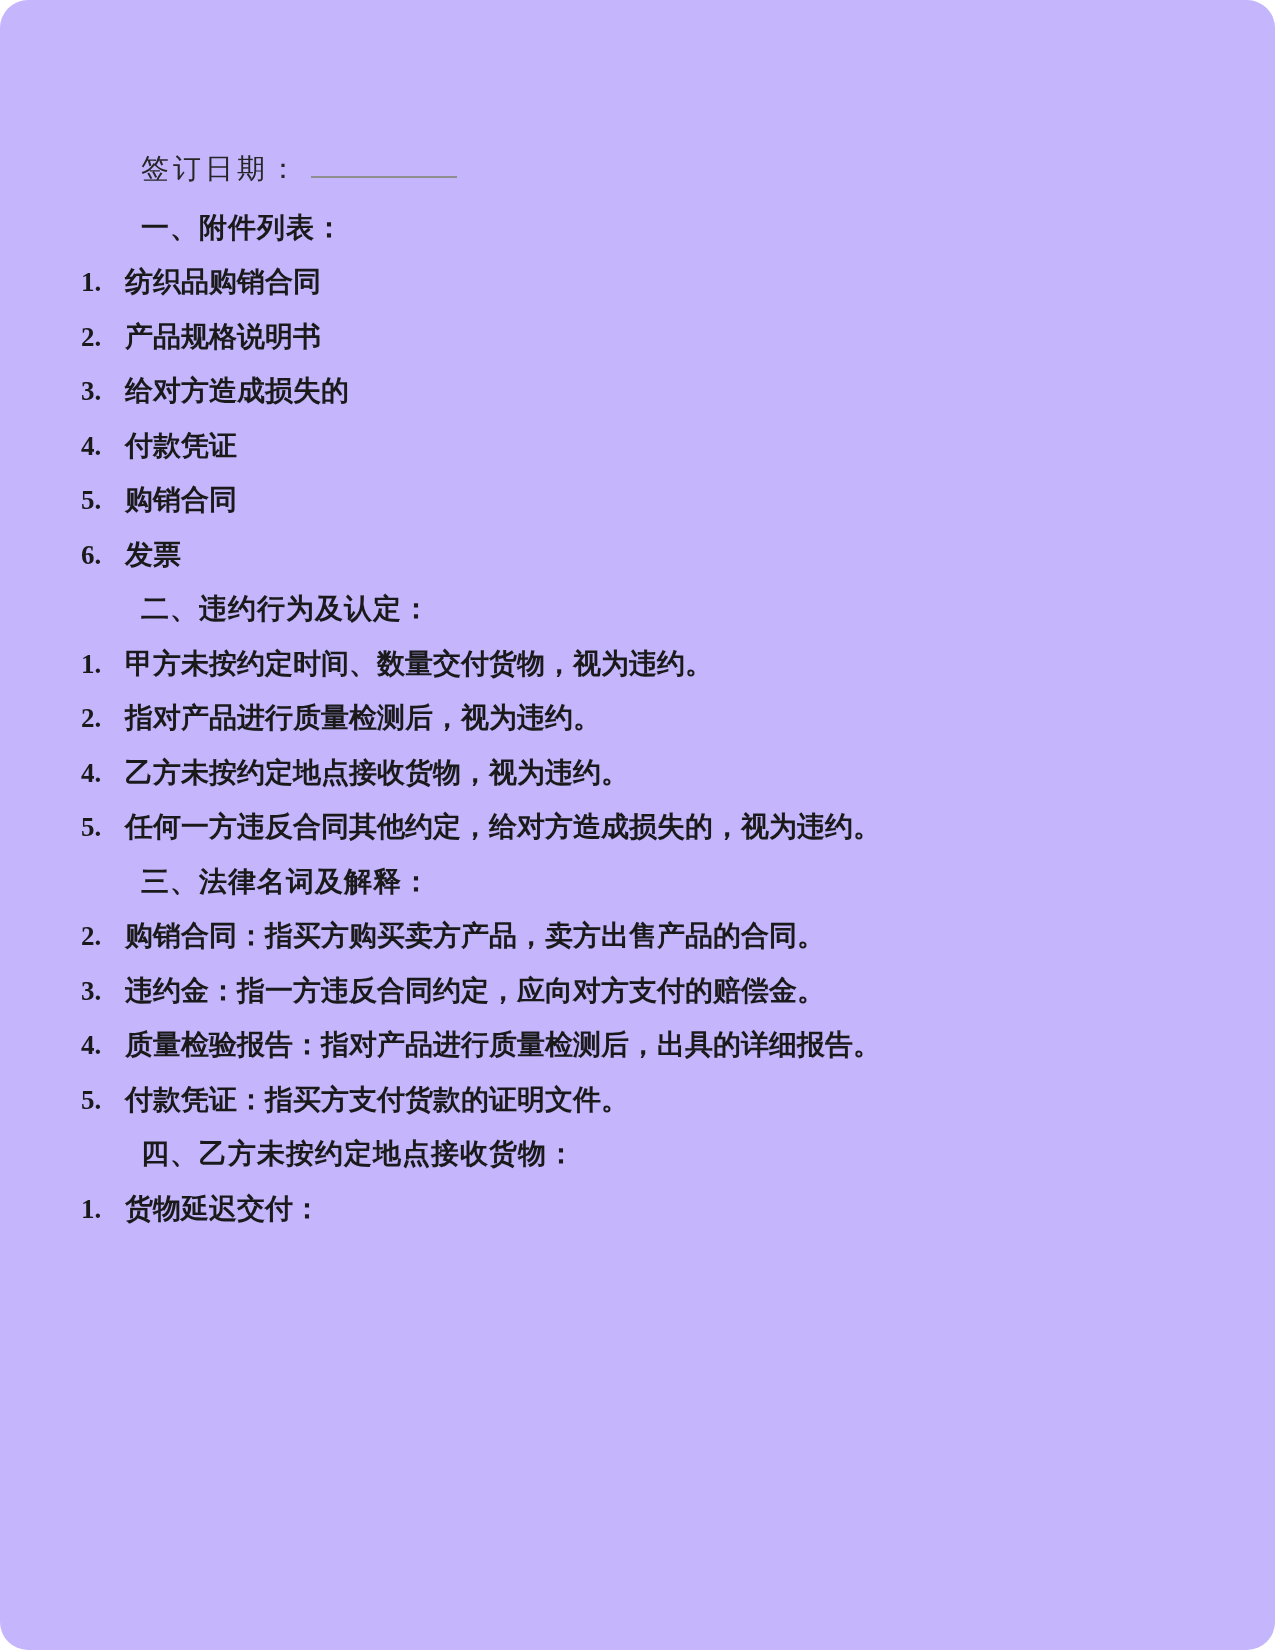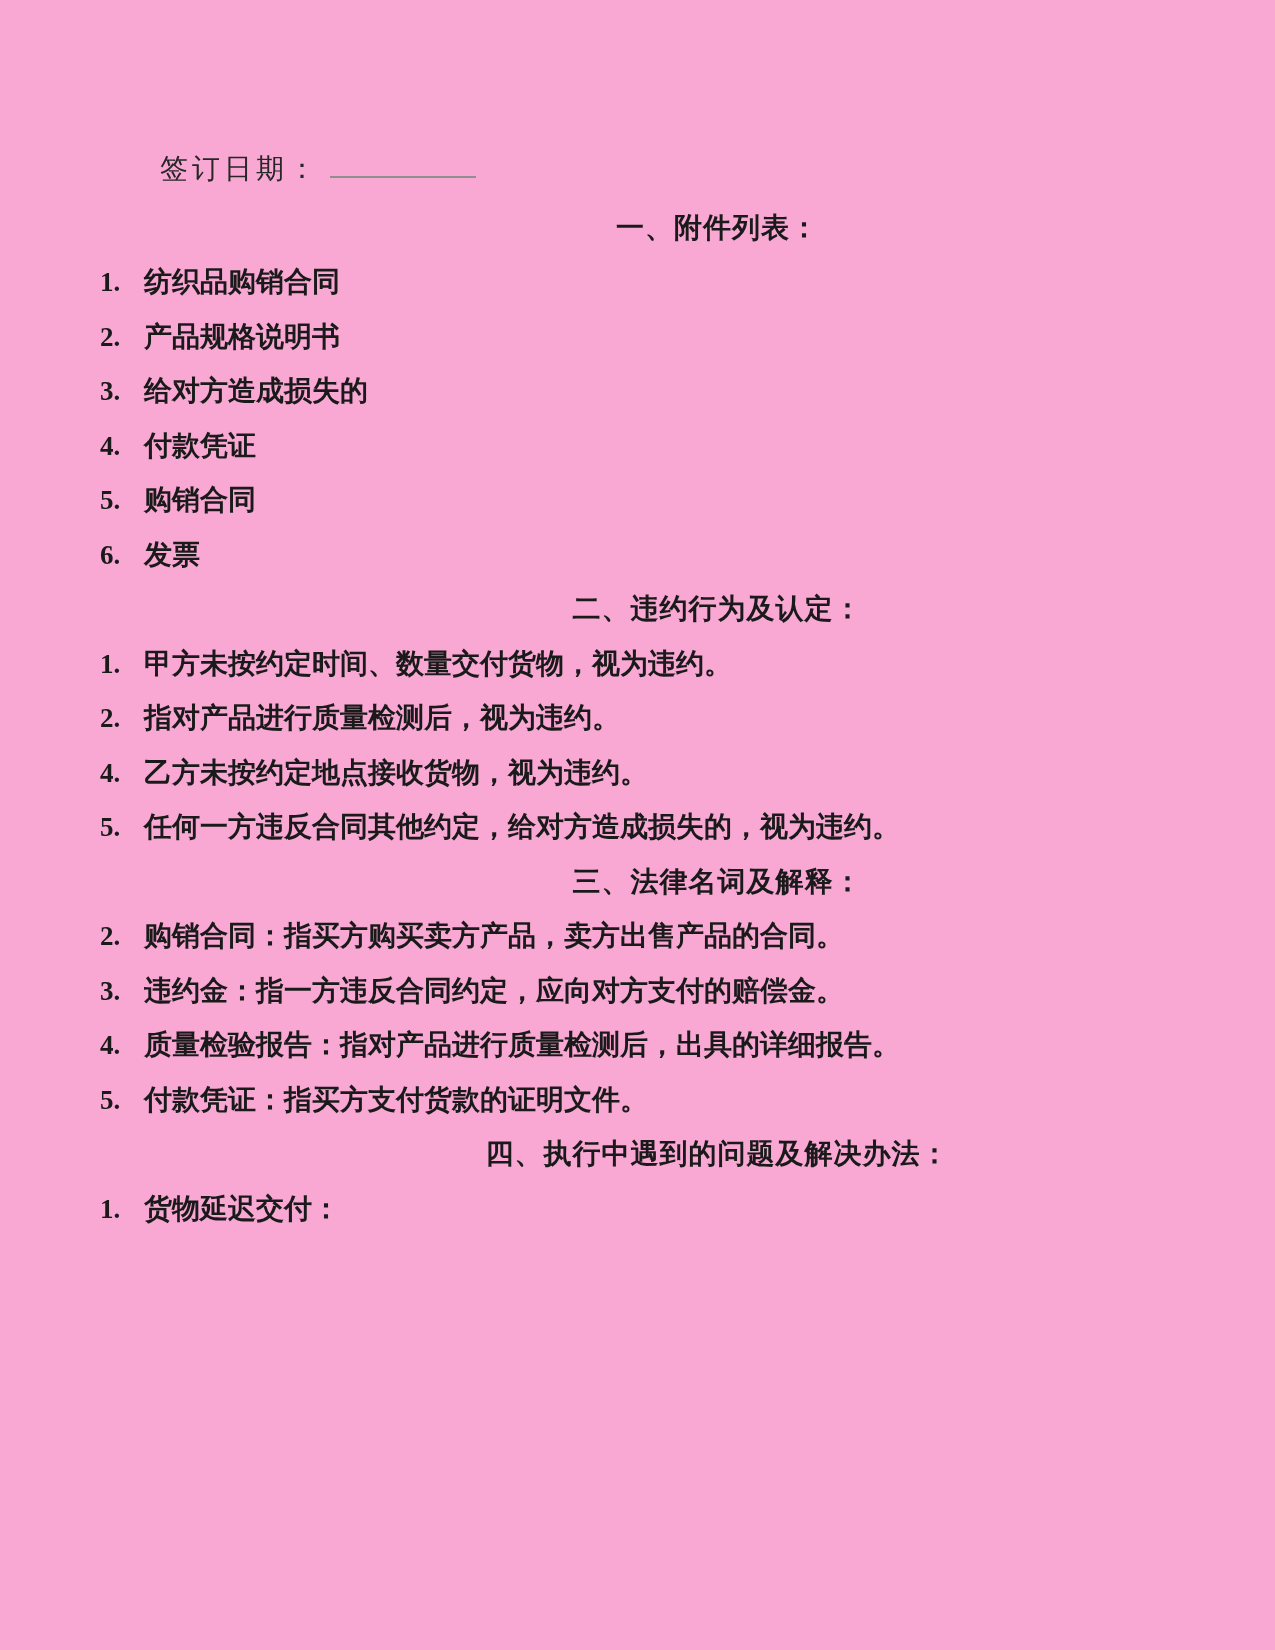--- a/index.html
+++ b/index.html
@@ -1,25 +1,26 @@
 <!DOCTYPE html>
 <html lang="zh"><head>
 <meta charset="utf-8">
 <style>
   html, body { margin: 0; padding: 0; background: #ffffff; }
   .page {
     position: relative;
     width: 1275px;
     height: 1650px;
-    background: #f9a8d4;
+    background: #c4b5fd;
     box-sizing: border-box;
-    padding: 142px 0 0 92px;
+    padding: 142px 0 0 73px;
     overflow: hidden;
     font-family: "Liberation Sans", sans-serif;
     color: #1a1a1a;
+    border-radius: 28px;
   }
   .date-line {
     font-family: "Liberation Serif", serif;
     font-weight: 400;
     font-size: 28px;
     line-height: 54.5px;
     letter-spacing: 4px;
     padding-left: 68px;
     margin-bottom: 4px;
     color: #262626;
@@ -33,21 +34,20 @@
     border-bottom: 2px solid #8f8f8f;
     vertical-align: baseline;
   }
   .heading {
     font-size: 28px;
     font-weight: 700;
     line-height: 54.5px;
     padding-left: 68px;
     letter-spacing: 1px;
     white-space: nowrap;
-    text-align: center;
   }
   .para {
     font-size: 28px;
     font-weight: 700;
     line-height: 54.5px;
     width: 867px;
     word-break: break-all;
     letter-spacing: 0;
   }
   .num {
@@ -82,17 +82,17 @@
     <div class="para"><span class="num">2.</span><span>指对产品进行质量检测后，视为违约。</span></div>
     <div class="para"><span class="num">4.</span><span>乙方未按约定地点接收货物，视为违约。</span></div>
     <div class="para"><span class="num">5.</span><span>任何一方违反合同其他约定，给对方造成损失的，视为违约。</span></div>
 
     <div class="heading">三、法律名词及解释：</div>
     <div class="para"><span class="num">2.</span><span>购销合同：指买方购买卖方产品，卖方出售产品的合同。</span></div>
     <div class="para"><span class="num">3.</span><span>违约金：指一方违反合同约定，应向对方支付的赔偿金。</span></div>
     <div class="para"><span class="num">4.</span><span>质量检验报告：指对产品进行质量检测后，出具的详细报告。</span></div>
     <div class="para"><span class="num">5.</span><span>付款凭证：指买方支付货款的证明文件。</span></div>
 
-    <div class="heading">四、执行中遇到的问题及解决办法：</div>
+    <div class="heading">四、乙方未按约定地点接收货物：</div>
     <div class="para"><span class="num">1.</span><span>货物延迟交付：</span></div>
 
   </div>
 </div>
 
 </body></html>

